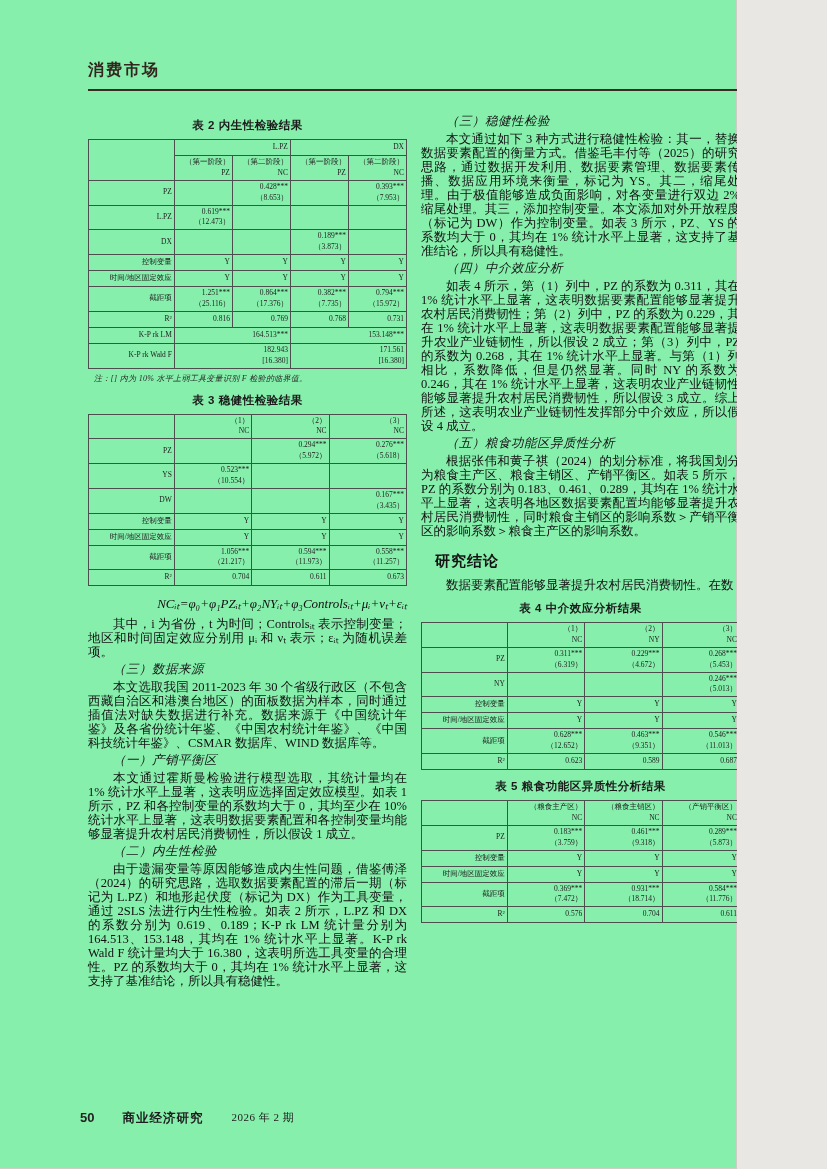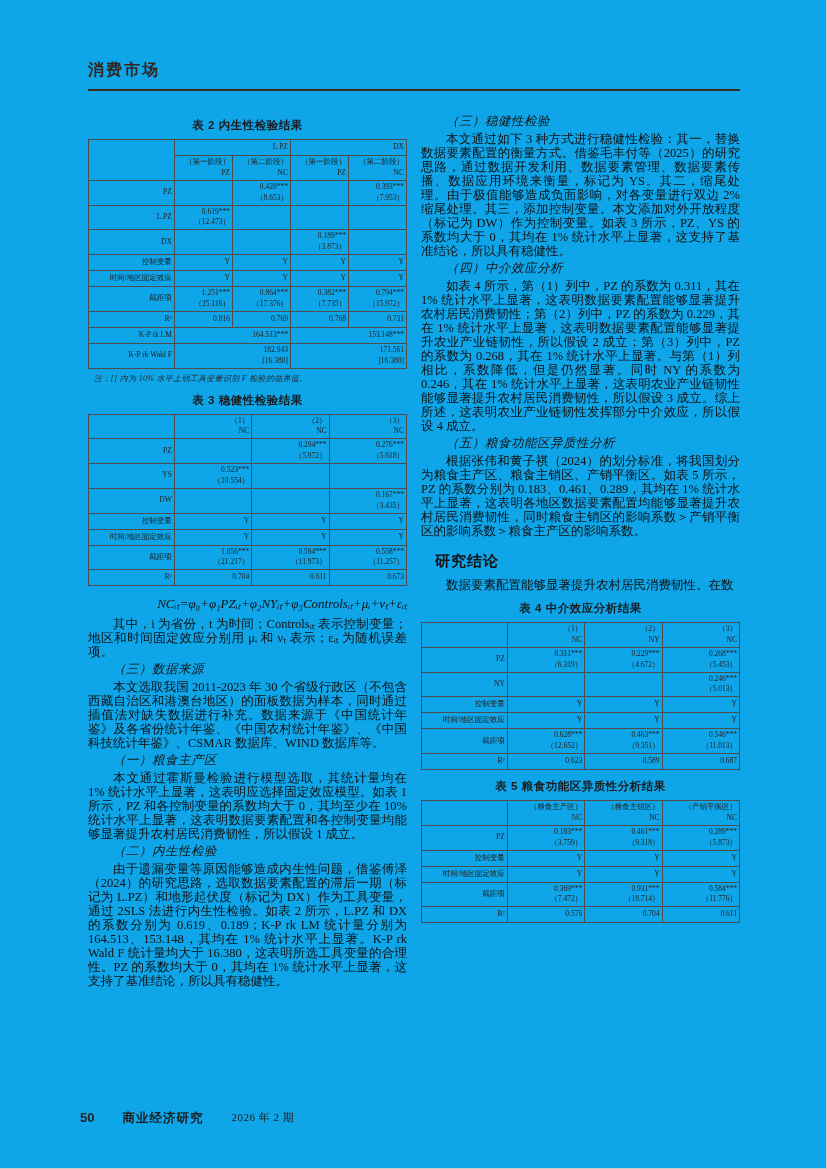--- a/index.html
+++ b/index.html
@@ -1,19 +1,19 @@
 <!DOCTYPE html>
 <html><head>
 <meta charset="utf-8">
 <style>
   html,body{margin:0;padding:0;background:#e9e7e4;}
   .page{
     position:relative;
-    width:827px;height:1169px;
-    background:#0ea5e9;
+    width:737px;height:1169px;
+    background:#86efac;
     overflow:hidden;
     font-family:"Liberation Serif", serif;
     color:#151210;
     box-shadow:inset -1px -1px 0 #cfccc8;
   }
   .content{position:absolute;left:88px;top:60px;width:652px;}
   .masthead{
     font-family:"Liberation Sans", sans-serif;
     font-weight:bold;font-size:16px;letter-spacing:2px;
     color:#33261e;
@@ -255,21 +255,21 @@
               </tr>
             </tbody>
         </table>
 
         <p class="formula">NCᵢₜ=φ₀+φ₁PZᵢₜ+φ₂NYᵢₜ+φ₃Controlsᵢₜ+μᵢ+νₜ+εᵢₜ</p>
         <p class="body">其中，i 为省份，t 为时间；Controlsᵢₜ 表示控制变量；地区和时间固定效应分别用 μᵢ 和 νₜ 表示；εᵢₜ 为随机误差项。</p>
 
         <p class="subhead">（三）数据来源</p>
         <p class="body">本文选取我国 2011-2023 年 30 个省级行政区（不包含西藏自治区和港澳台地区）的面板数据为样本，同时通过插值法对缺失数据进行补充。数据来源于《中国统计年鉴》及各省份统计年鉴、《中国农村统计年鉴》、《中国科技统计年鉴》、CSMAR 数据库、WIND 数据库等。</p>
 
-        <p class="subhead">（一）粮食主产区</p>
+        <p class="subhead">（一）产销平衡区</p>
         <p class="body">本文通过霍斯曼检验进行模型选取，其统计量均在 1% 统计水平上显著，这表明应选择固定效应模型。如表 1 所示，PZ 和各控制变量的系数均大于 0，其均至少在 10% 统计水平上显著，这表明数据要素配置和各控制变量均能够显著提升农村居民消费韧性，所以假设 1 成立。</p>
         <p class="subhead">（二）内生性检验</p>
         <p class="body">由于遗漏变量等原因能够造成内生性问题，借鉴傅泽（2024）的研究思路，选取数据要素配置的滞后一期（标记为 L.PZ）和地形起伏度（标记为 DX）作为工具变量，通过 2SLS 法进行内生性检验。如表 2 所示，L.PZ 和 DX 的系数分别为 0.619、0.189；K-P rk LM 统计量分别为 164.513、153.148，其均在 1% 统计水平上显著。K-P rk Wald F 统计量均大于 16.380，这表明所选工具变量的合理性。PZ 的系数均大于 0，其均在 1% 统计水平上显著，这支持了基准结论，所以具有稳健性。</p>
       </div>
 
       <div class="col">
         <p class="subhead" style="margin-top:2px">（三）稳健性检验</p>
         <p class="body">本文通过如下 3 种方式进行稳健性检验：其一，替换数据要素配置的衡量方式。借鉴毛丰付等（2025）的研究思路，通过数据开发利用、数据要素管理、数据要素传播、数据应用环境来衡量，标记为 YS。其二，缩尾处理。由于极值能够造成负面影响，对各变量进行双边 2% 缩尾处理。其三，添加控制变量。本文添加对外开放程度（标记为 DW）作为控制变量。如表 3 所示，PZ、YS 的系数均大于 0，其均在 1% 统计水平上显著，这支持了基准结论，所以具有稳健性。</p>
 
         <p class="subhead">（四）中介效应分析</p>

